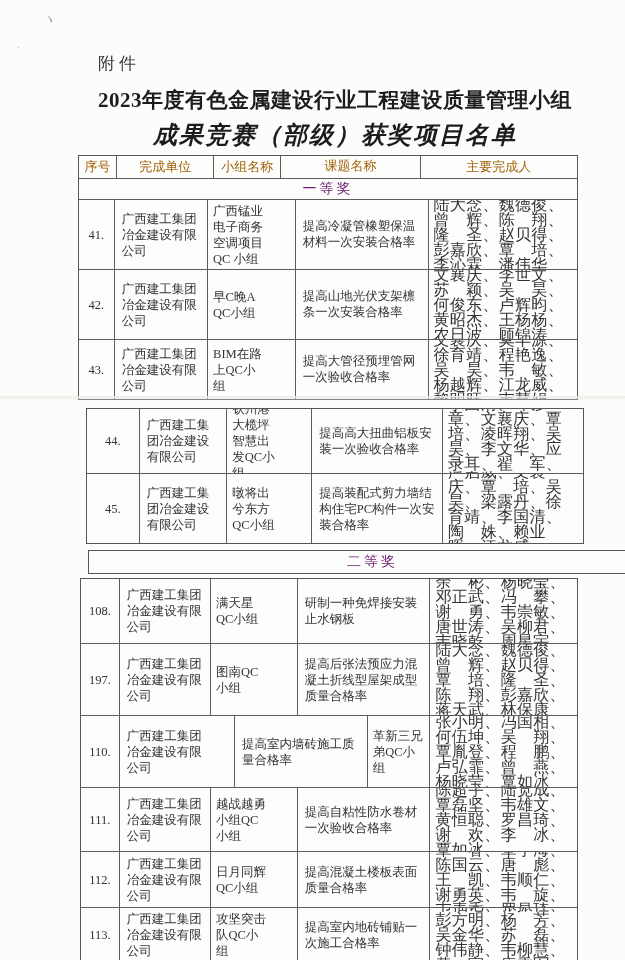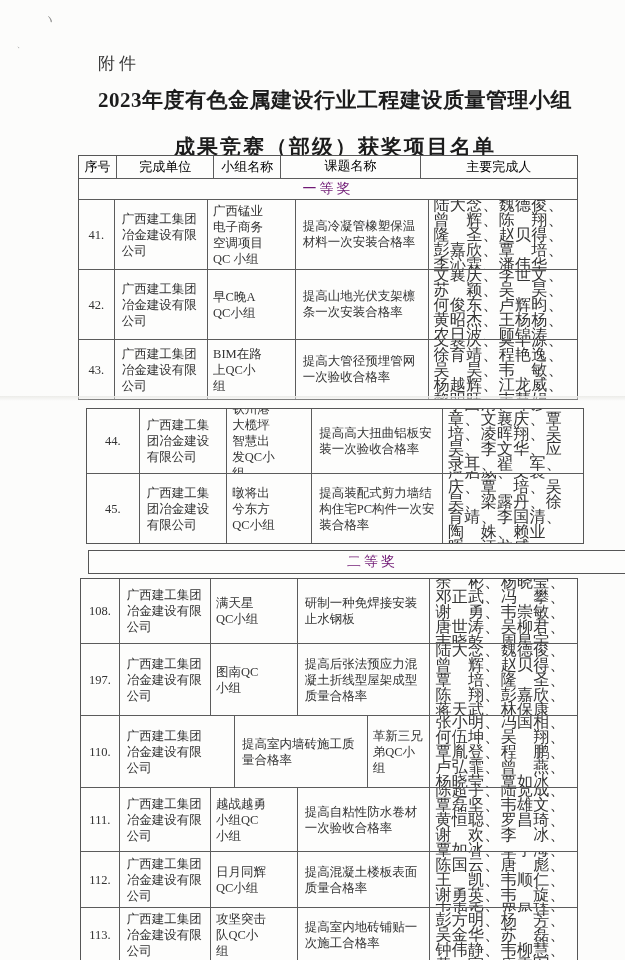--- a/index.html
+++ b/index.html
@@ -9,21 +9,21 @@
     font-family:"Liberation Serif","DejaVu Serif",serif;
     color:#2e2e2e;
   }
   .page{position:relative;width:625px;height:960px;overflow:hidden;background:#fcfcfb;}
   .pen-mark{position:absolute;color:#8a8a8a;font-size:11px;}
   .mark1{top:12px;left:44px;transform:rotate(12deg);}
   .mark2{top:38px;left:16px;transform:rotate(-8deg);font-size:9px;color:#9a9a9a;}
   .attachment{position:absolute;top:52px;left:86px;font-size:17px;letter-spacing:4px;color:#3a3a3a;margin-left:12px;}
   .title{position:absolute;left:75px;width:520px;text-align:center;font-weight:700;color:#1c1c1c;}
   .title1{top:86px;font-size:21px;letter-spacing:0.5px;}
-  .title2{top:133px;font-size:21px;letter-spacing:2px;}
+  .title2{top:119px;font-size:24px;letter-spacing:2px;font-style:italic;}
   .tablewrap{position:absolute;top:155px;left:78px;width:510px;}
   .chunk{border:1px solid #565656;background:#fdfdfc;box-sizing:border-box;}
   .chunk1{width:500px;}
   .chunk2{width:498px;margin-left:8px;margin-top:8px;}
   .band2box{width:569px;margin-left:10px;margin-top:6px;}
   .chunk3{width:498px;margin-left:2px;margin-top:4px;}
   .tr{display:flex;border-top:1px solid #5c5c5c;box-sizing:border-box;overflow:hidden;}
   .tr:first-child{border-top:none;}
   .td{border-left:1px solid #5c5c5c;box-sizing:border-box;display:flex;align-items:center;overflow:hidden;
       font-size:12.5px;line-height:16px;color:#333;}
@@ -35,21 +35,21 @@
   .cpeople{padding:2px 5px;font-size:16px;line-height:15px;letter-spacing:0.3px;}
   
   .chunk1 .c1{width:37px;}  .chunk1 .c2{width:98px;}  .chunk1 .c3{width:67px;}
   .chunk1 .c4{width:140px;font-family:Liberation Mono, monospace;} .chunk1 .c5{width:158px;}
   
   .chunk2 .c1{width:55px;}  .chunk2 .c2{width:92px;}  .chunk2 .c3{width:64px;}
   .chunk2 .c4{width:138px;} .chunk2 .c5{width:149px;}
   
   .chunk3 .c1{width:40px;}  .chunk3 .c2{width:96px;}  .chunk3 .c3{width:66px;}
   .chunk3 .c4{width:140px;} .chunk3 .c5{width:156px;}
-  .thead .td{justify-content:center;font-size:13px;color:#000000;padding:0;text-align:right;}
+  .thead .td{justify-content:center;font-size:13px;color:#a16207;padding:0;text-align:right;}
   .hrow{height:22px;}
   .band{height:21px;}
   .band .td{width:100%;justify-content:center;font-size:14px;letter-spacing:3px;color:#701a75;}
   .band2box .tr{border-top:none;}
   .smudge{position:absolute;left:0;width:625px;height:5px;background:linear-gradient(to bottom,#ecece9,rgba(252,252,251,0));}
   .sm1{top:396px;}
   
   .h70{height:70px;} .h64{height:64px;} .h60{height:60px;} .h72{height:72px;} .h56{height:56px;} .h54{height:54px;} .h22{height:22px;}
 </style>
 </head>

